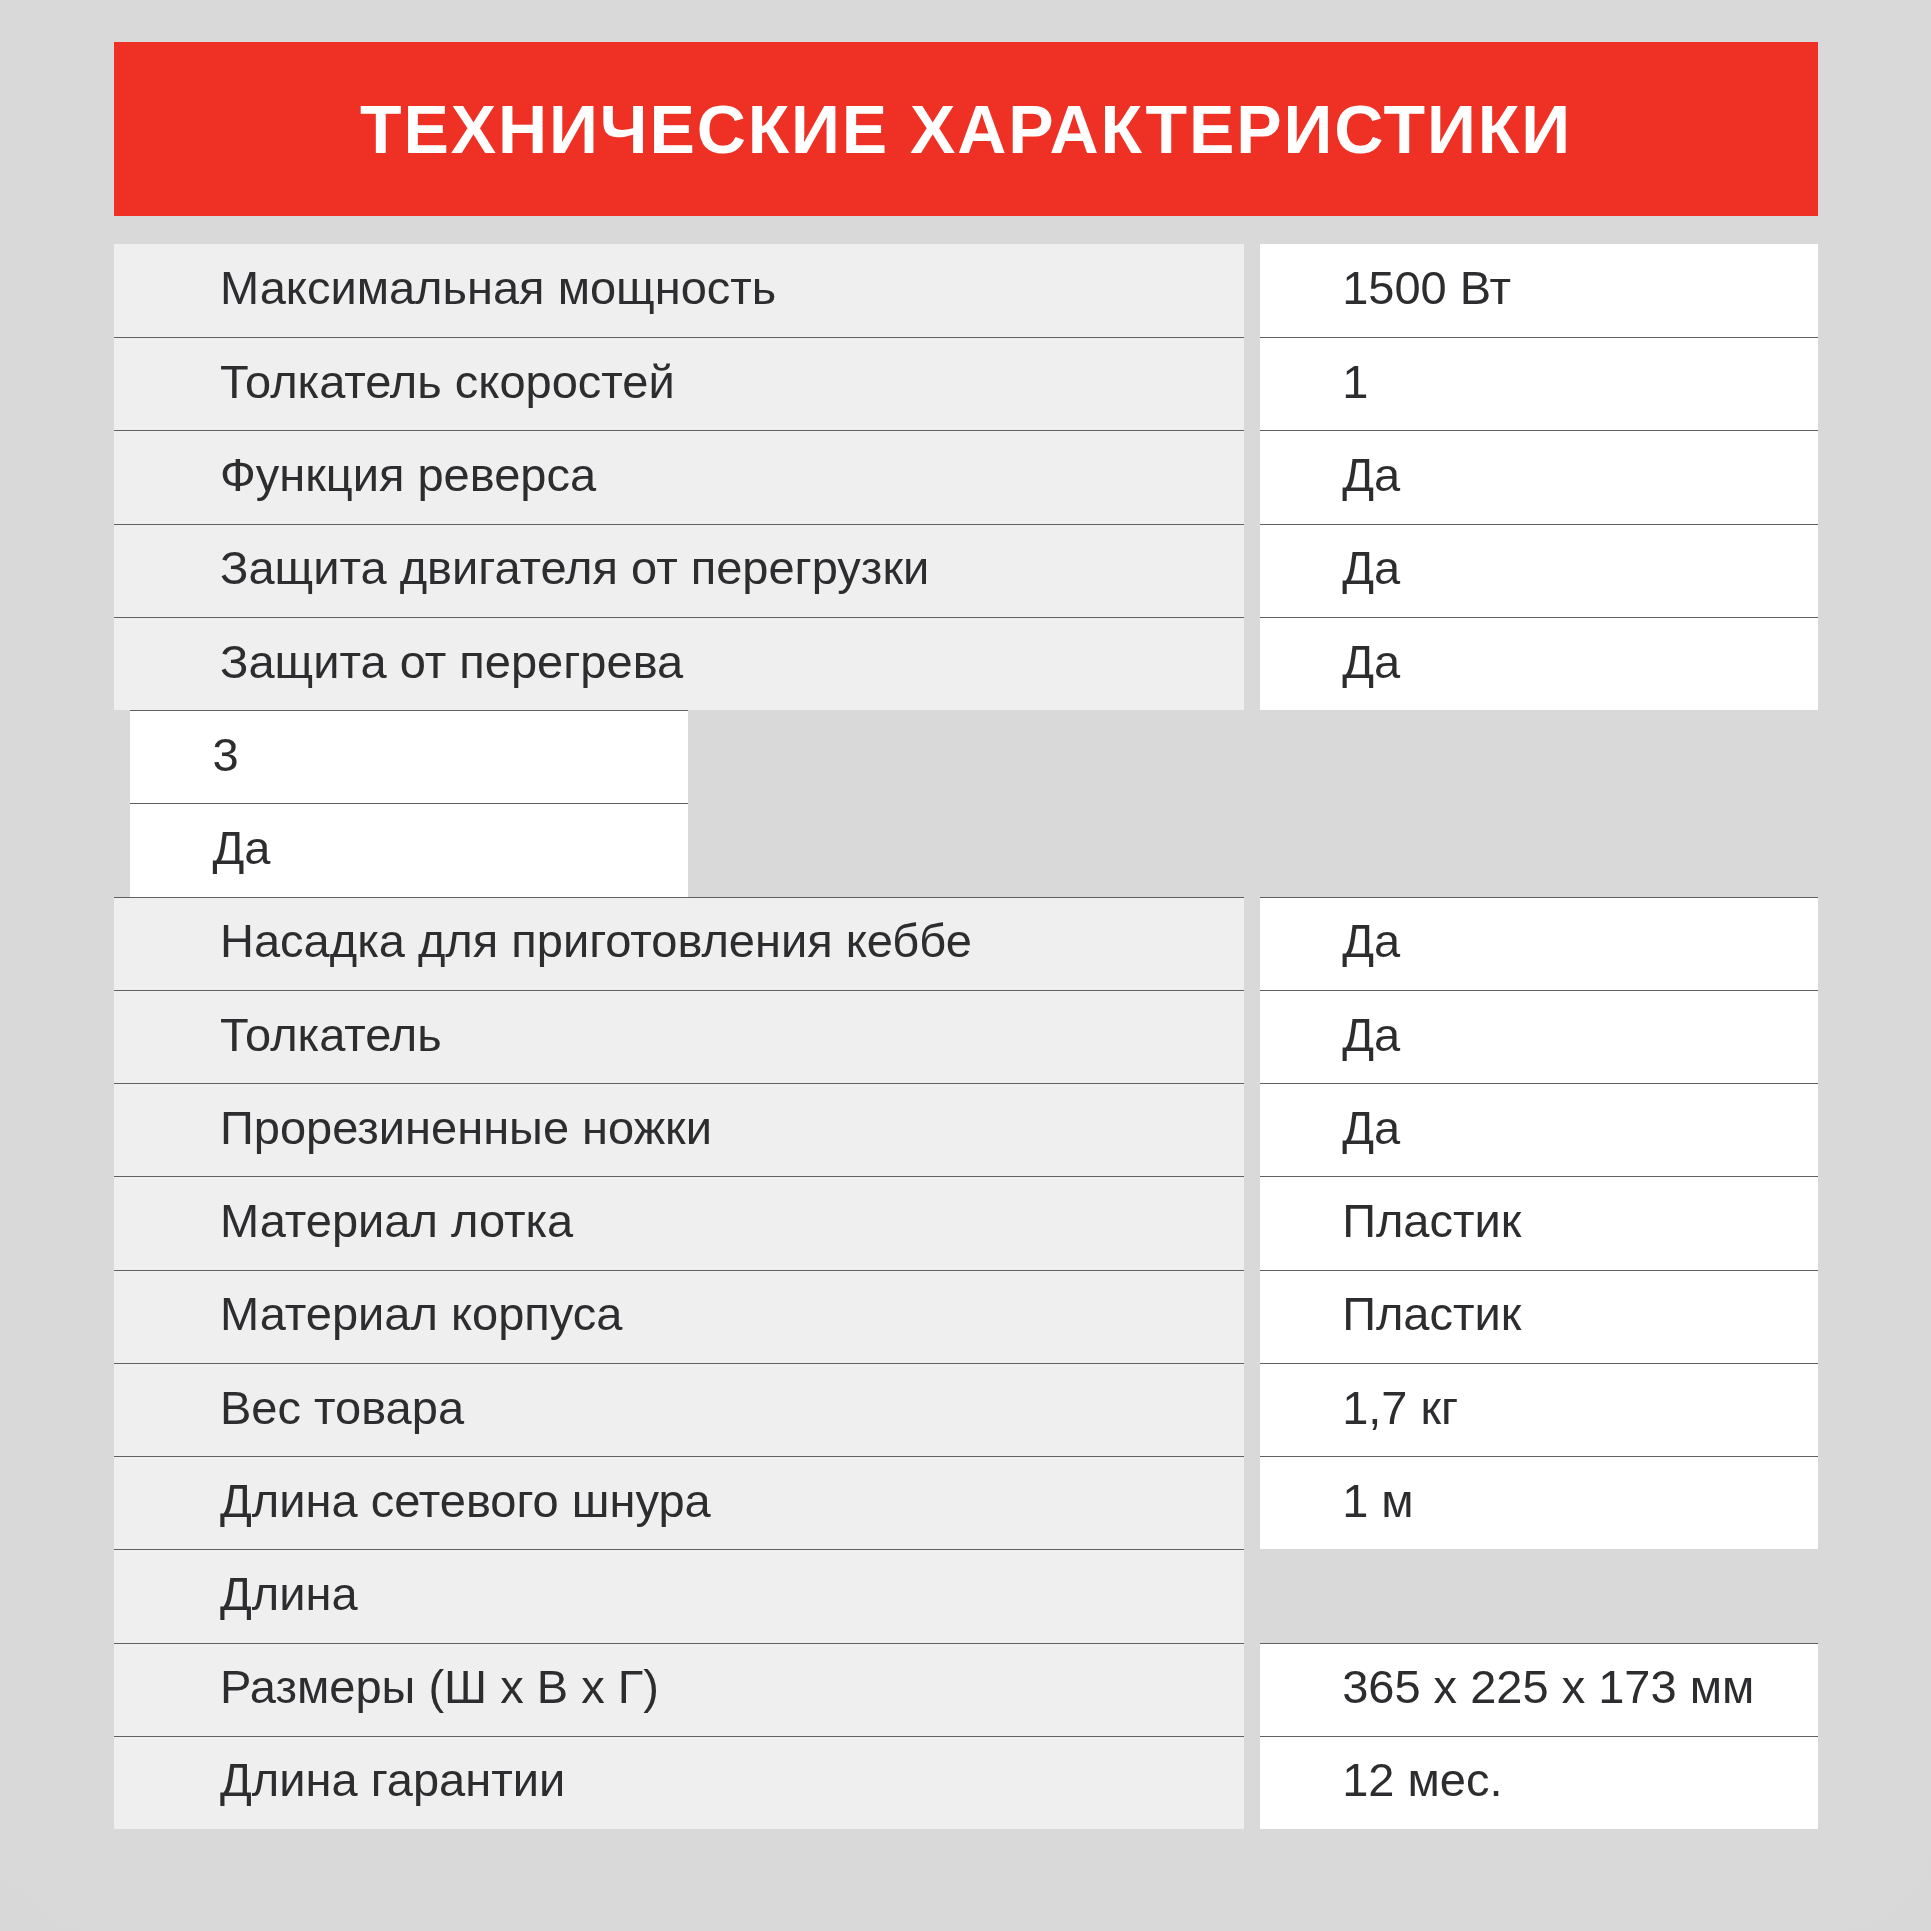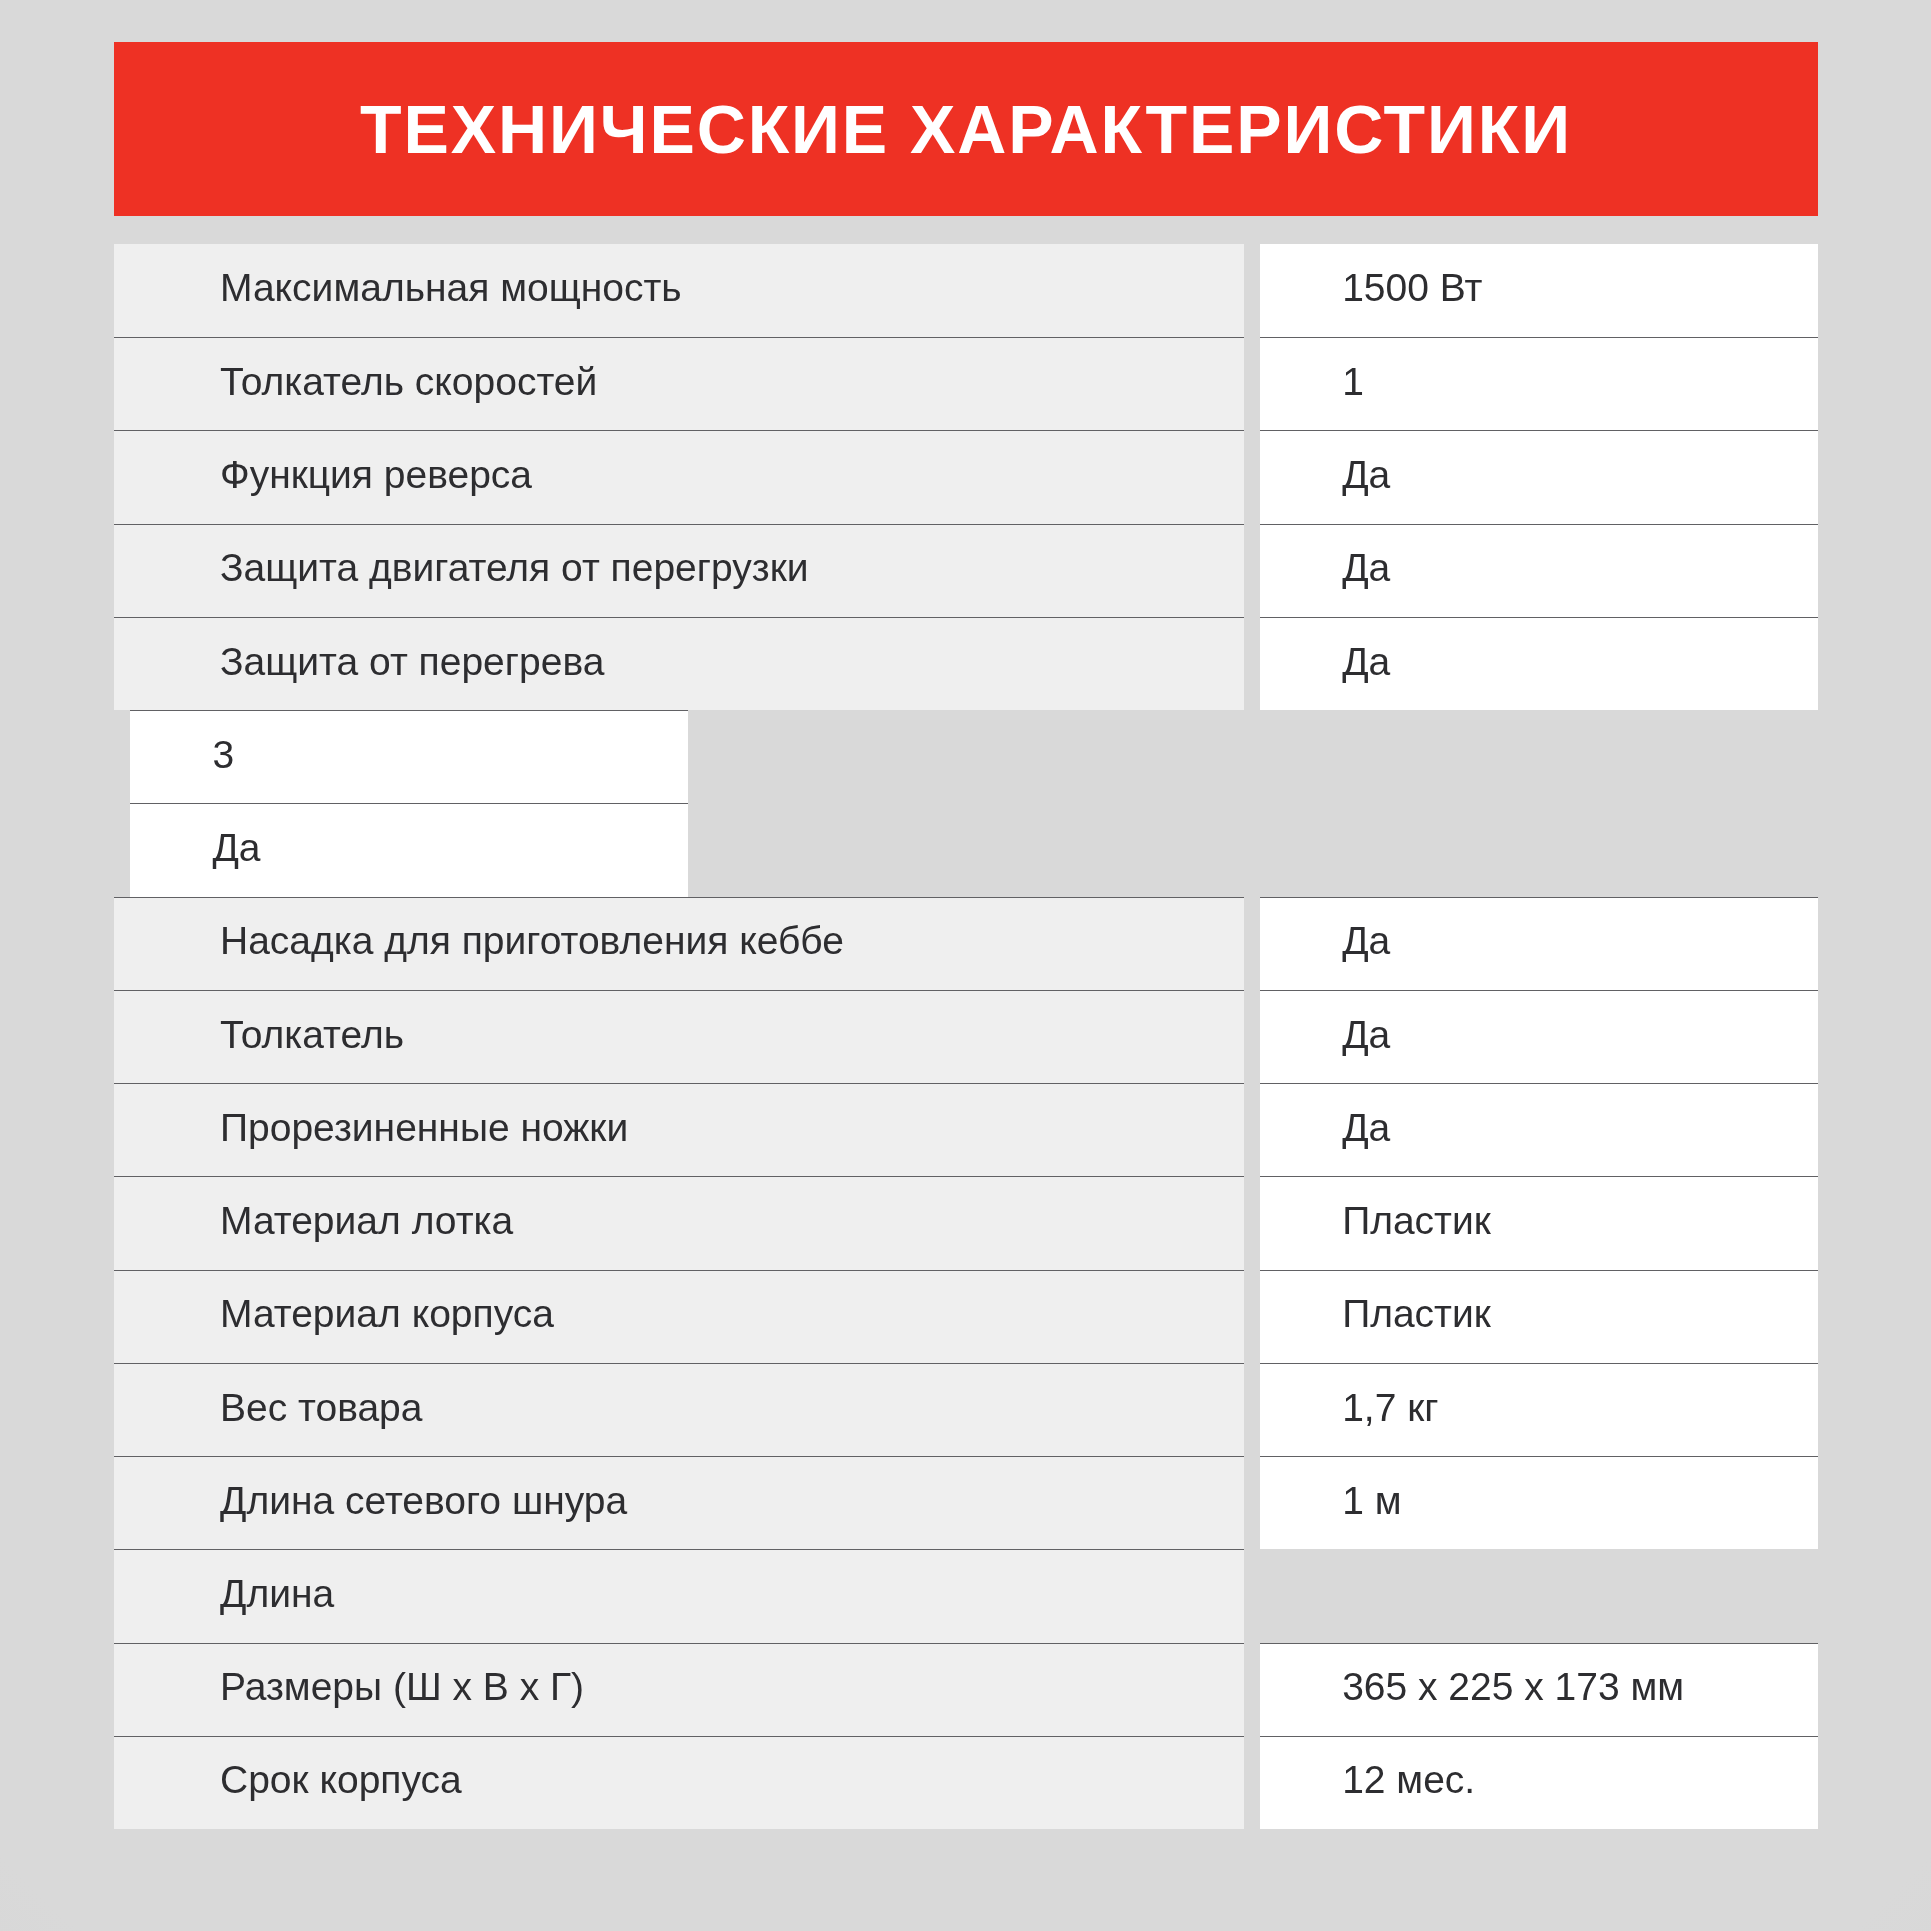--- a/index.html
+++ b/index.html
@@ -43,21 +43,21 @@
   }
   .row {
     flex: 1 1 0;
     display: flex;
     min-height: 0;
   }
   .cell {
     display: flex;
     align-items: center;
     box-sizing: border-box;
-    font-size: 39px;
+    font-size: 47px;
     color: var(--text, #2d2d30);
   }
   .cell.label {
     width: 1130px;
     background: var(--label-bg, #efefef);
     padding-left: 106px;
   }
   .gap {
     width: 16.4px;
     background: transparent;
@@ -230,21 +230,21 @@
       <span>Размеры (Ш х В х Г)</span>
     </div>
     <div class="gap"></div>
     <div class="cell value">
       <span>365 х 225 х 173 мм</span>
     </div>
   </div>
 
   <div class="row">
     <div class="cell label">
-      <span>Срок корпуса</span>
+      <span>Длина гарантии</span>
     </div>
     <div class="gap"></div>
     <div class="cell value">
       <span>12 мес.</span>
     </div>
   </div>
 </div>
 
 
 </body></html>

